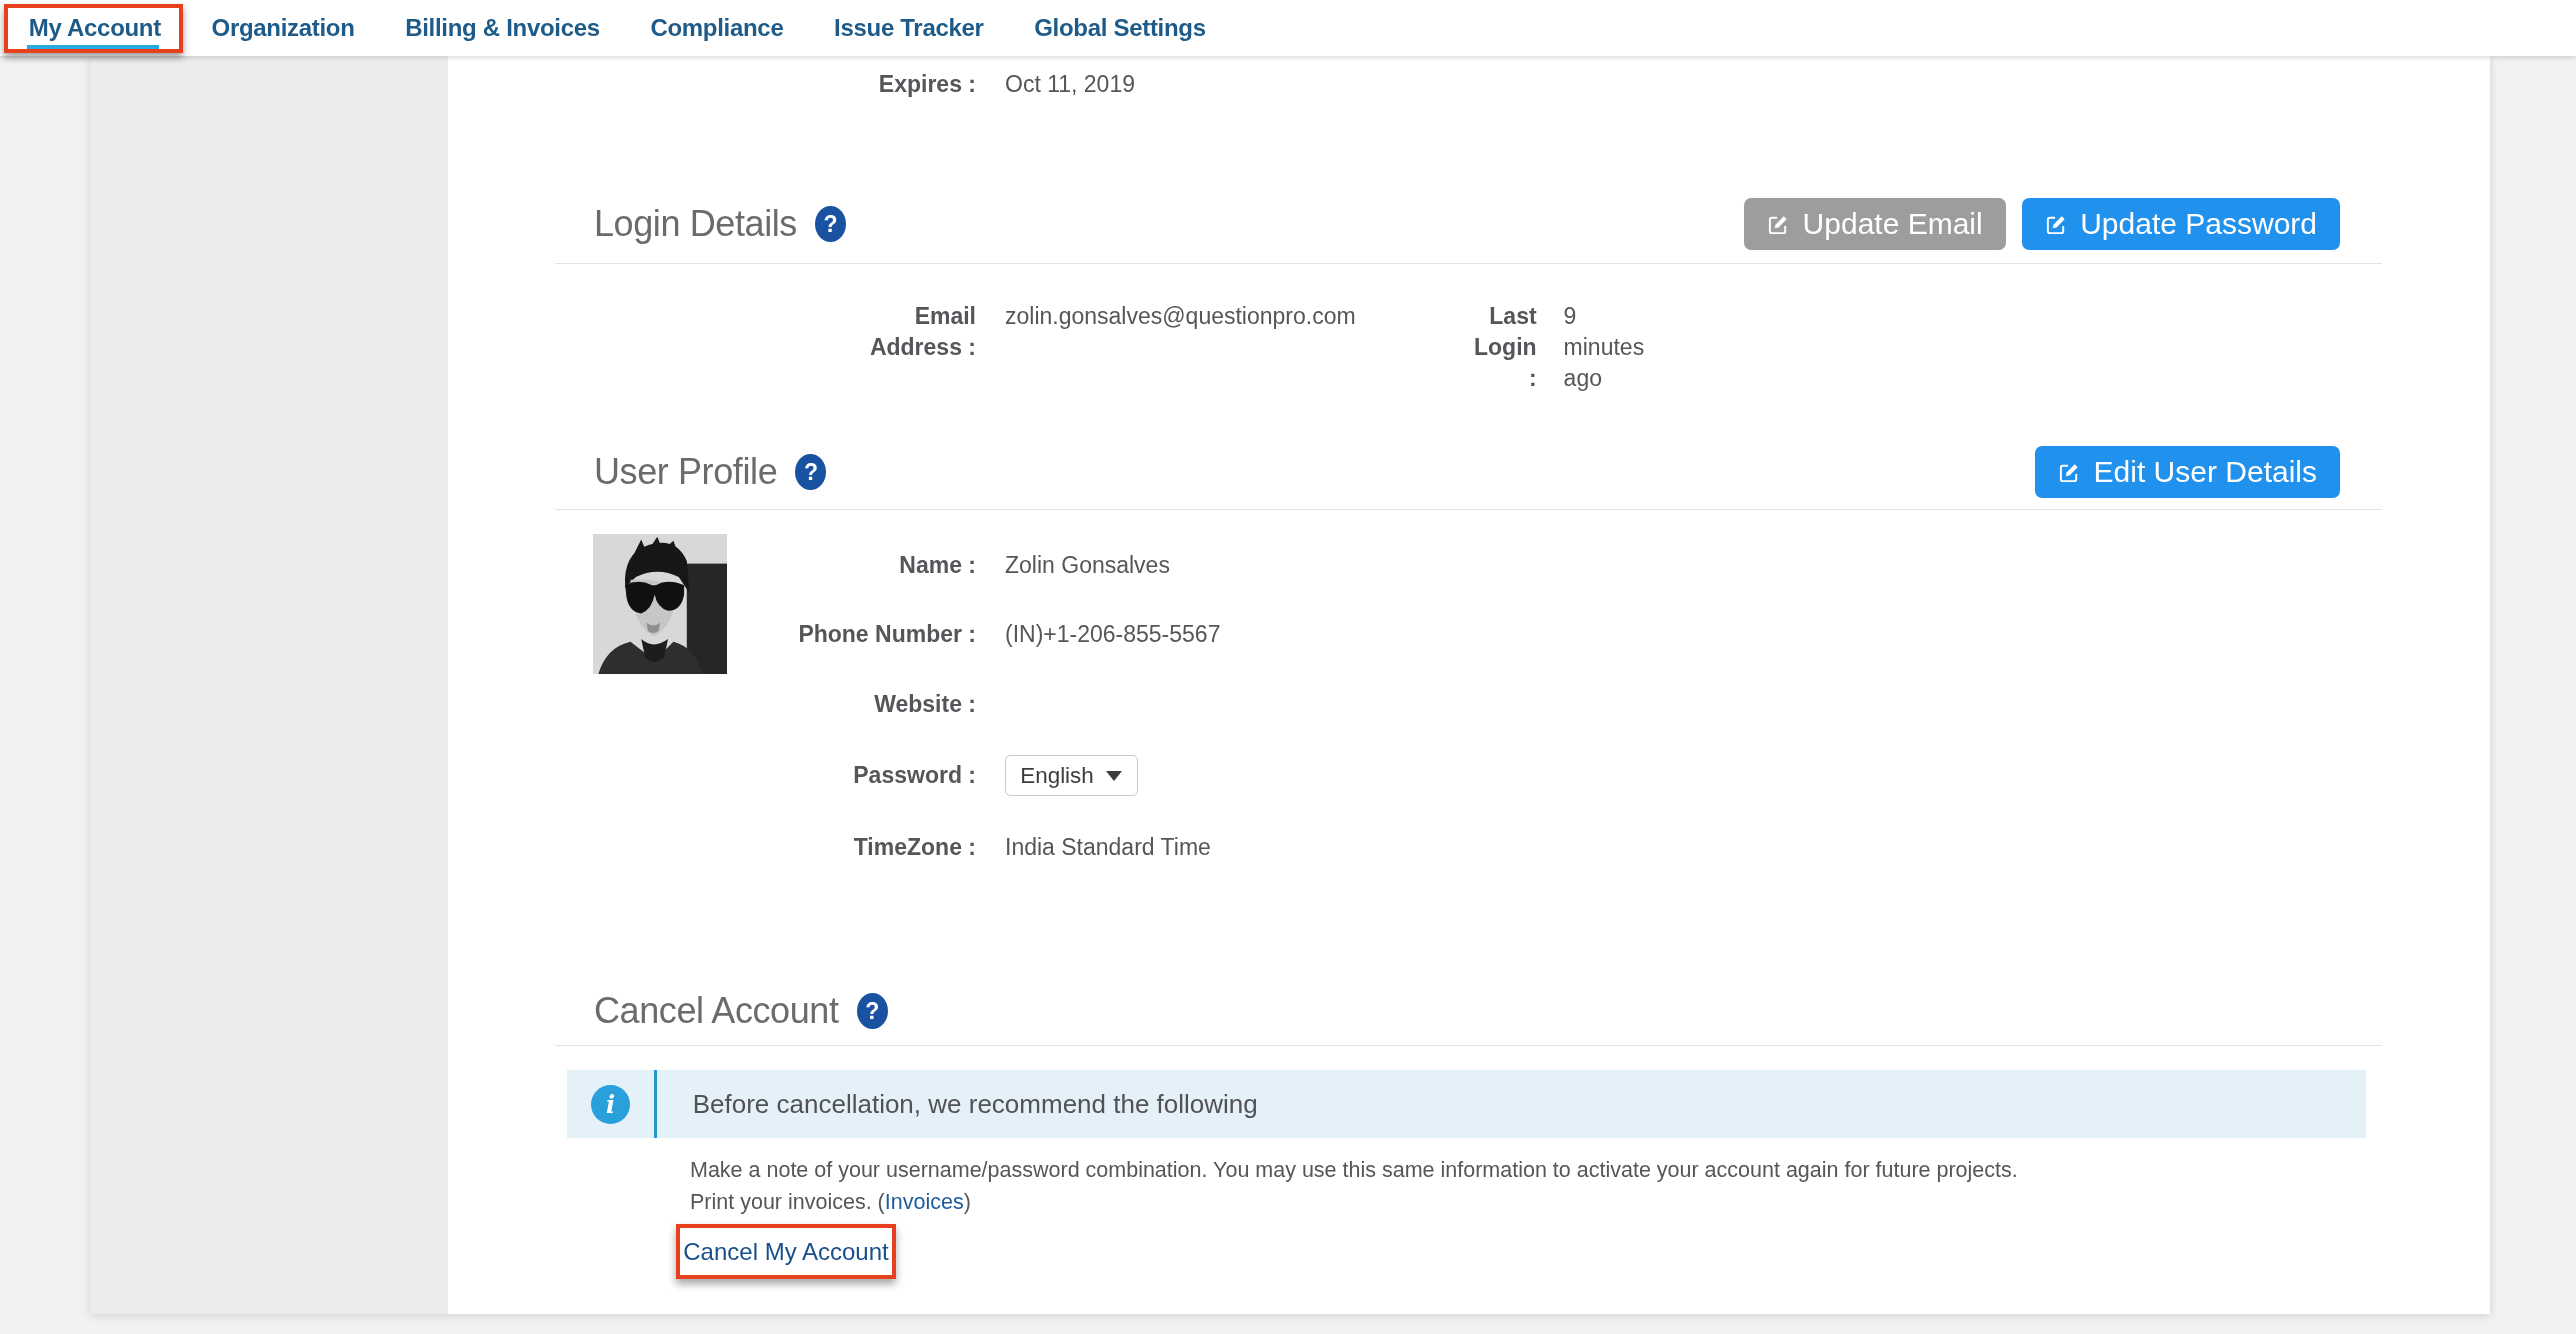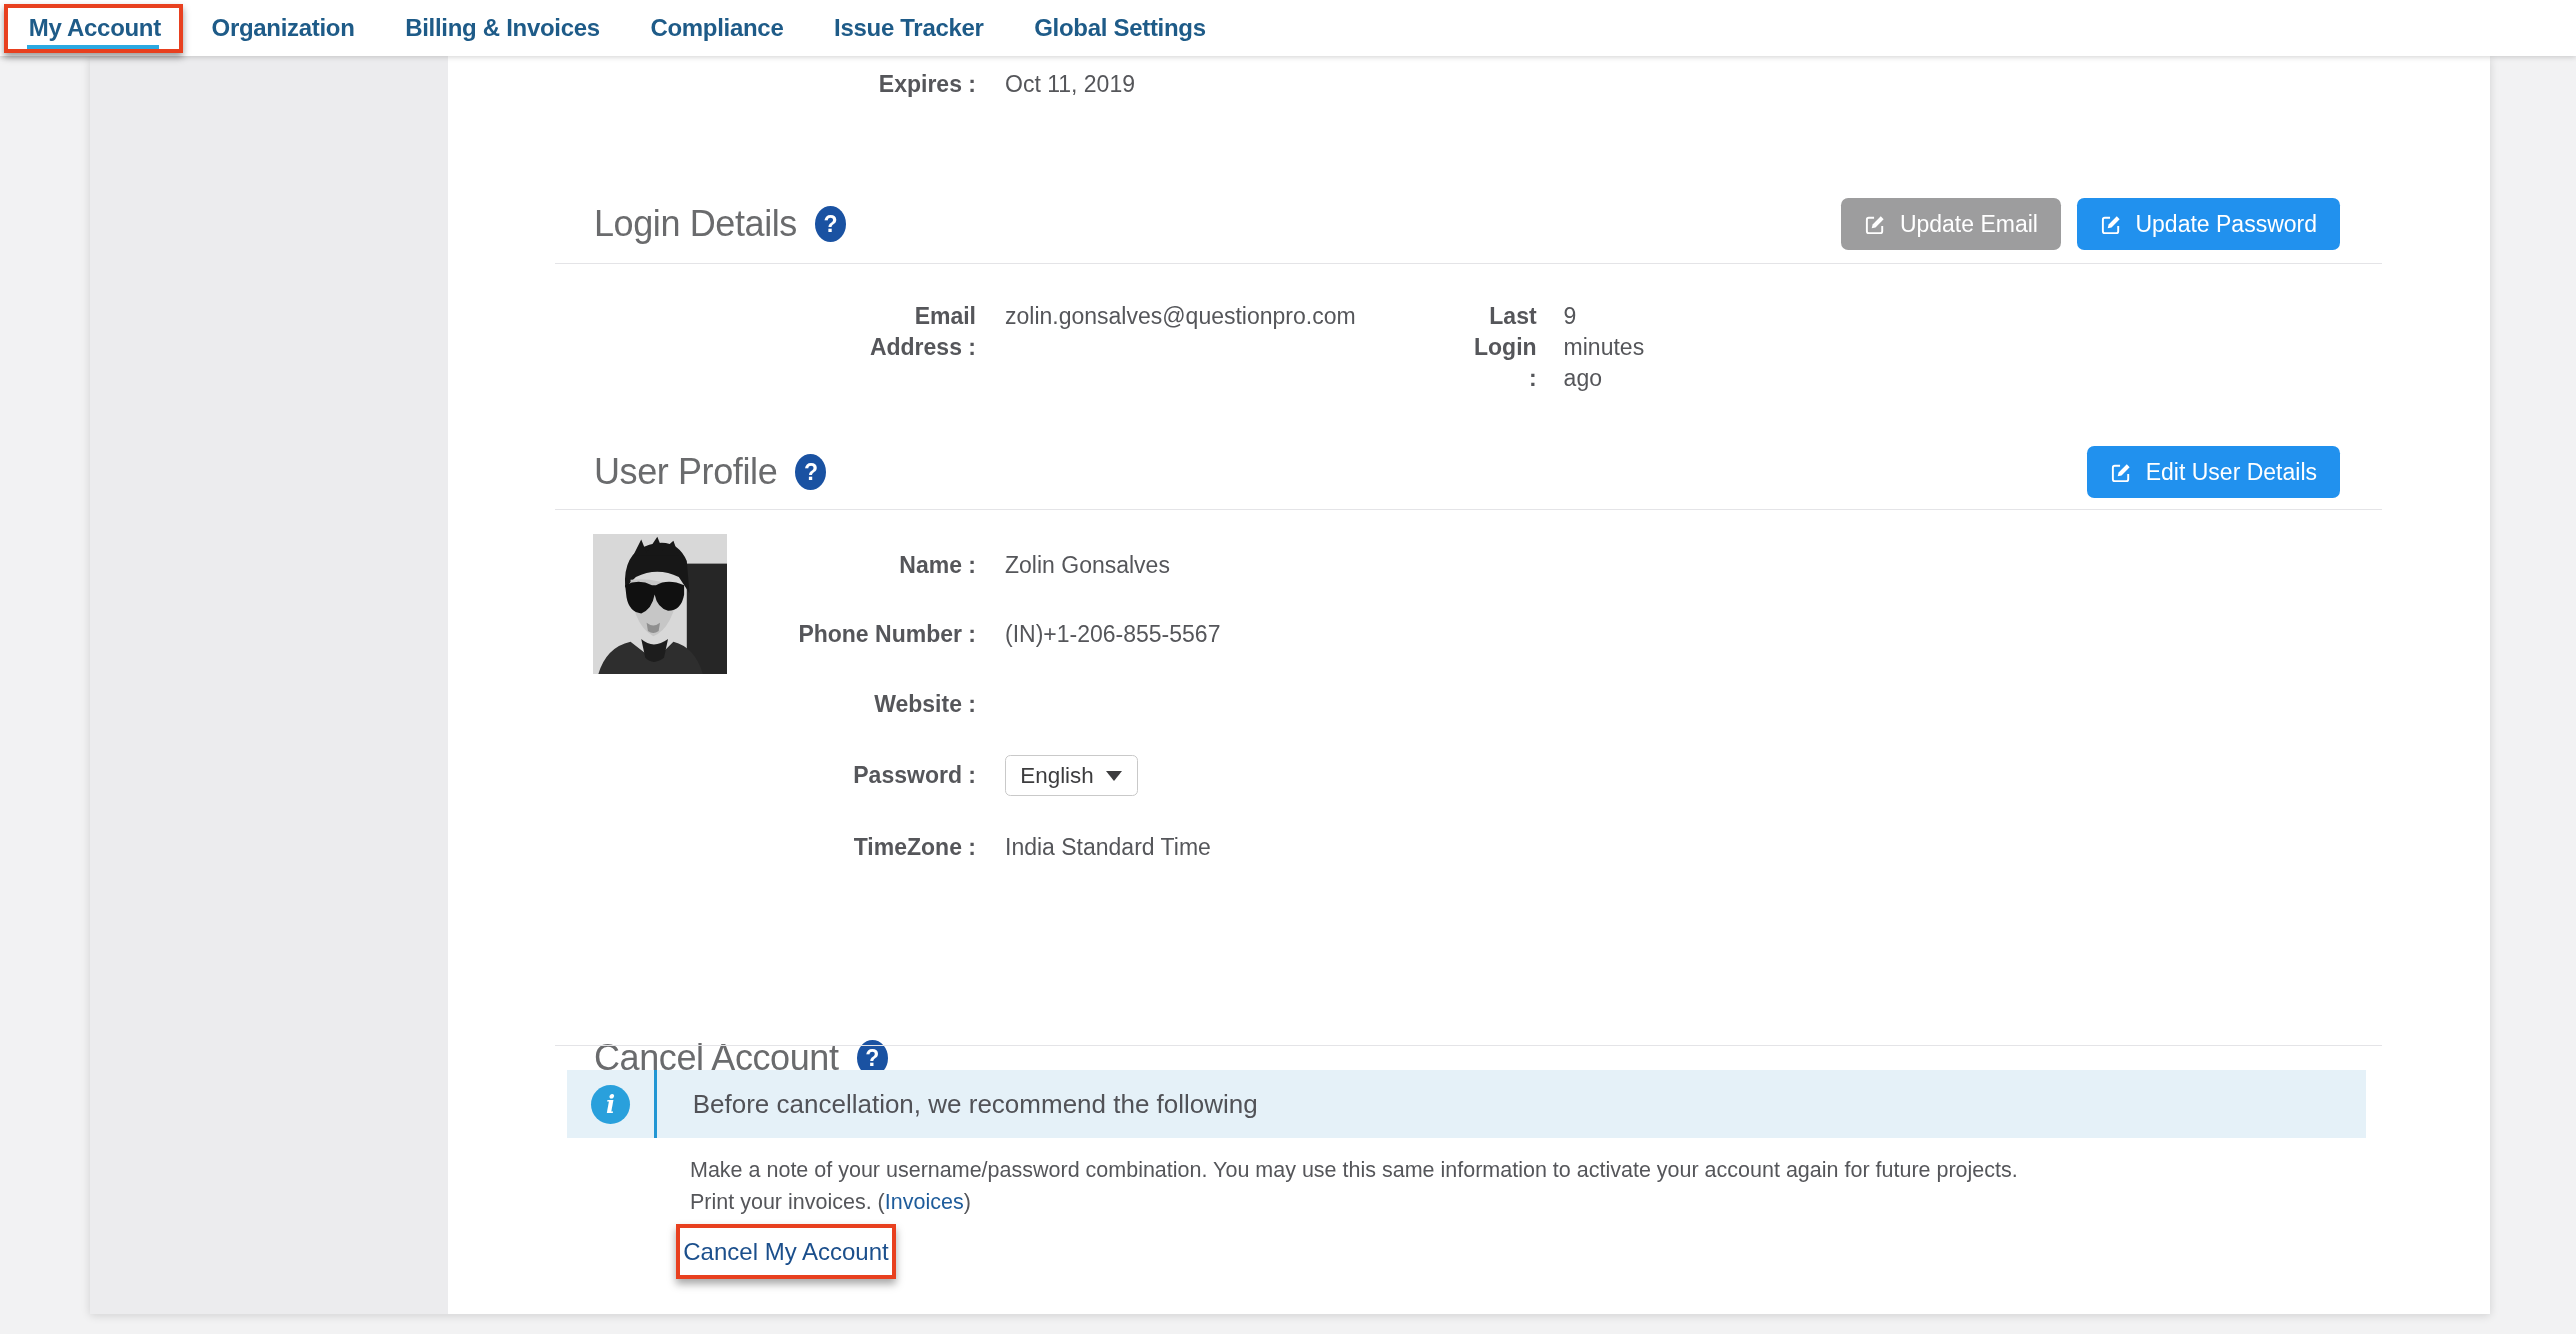--- a/index.html
+++ b/index.html
@@ -62,21 +62,21 @@
     margin-left:146px; font-size:36px; font-weight:normal; color:#6a6b6d;
     letter-spacing:-0.4px; display:flex; align-items:center; gap:18px;
   }
   .help-badge {
     width:31px; height:36px; border-radius:50%; background:#1a52a2;
     color:#fff; font-size:23px; font-weight:bold;
     display:flex; align-items:center; justify-content:center; cursor:pointer;
   }
   .btn-group { display:flex; gap:16px; }
   .btn {
-    height:52px; border:none; border-radius:7.2px; color:#fff; font-size:23px;
+    height:52px; border:none; border-radius:7.2px; color:#fff; font-size:30px;
     font-family:"Liberation Sans", sans-serif;
     display:flex; align-items:center; gap:12.5px; padding:0 23px; cursor:pointer;
     white-space:nowrap;
     text-align:right;
   }
   .btn.gray { background:#9d9d9e; }
   .btn.blue { background:#2191ee; }
   .btn svg { display:block; }
 
   .rule { position:absolute; left:107px; width:1827px; height:0.9px; background:#e4e4e7; }
@@ -127,21 +127,21 @@
   .head-login    { top:140px; }
   .rule-1        { top:207px; }
   .row-email     { top:245px; }
   .head-profile  { top:388px; }
   .rule-2        { top:453px; }
   .row-name      { top:494px; }
   .row-phone     { top:563px; }
   .row-website   { top:633px; }
   .row-language  { top:699px; }
   .row-timezone  { top:776px; }
-  .head-cancel   { top:927px;margin-top:47px;}
+  .head-cancel   { top:927px;}
   .rule-3        { top:989px;}
 </style>
 </head>
 <body>
 
 <header class="navbar">
   <div class="nav-item">
     <span>My Account</span>
     <div class="nav-underline"></div>
   </div>

